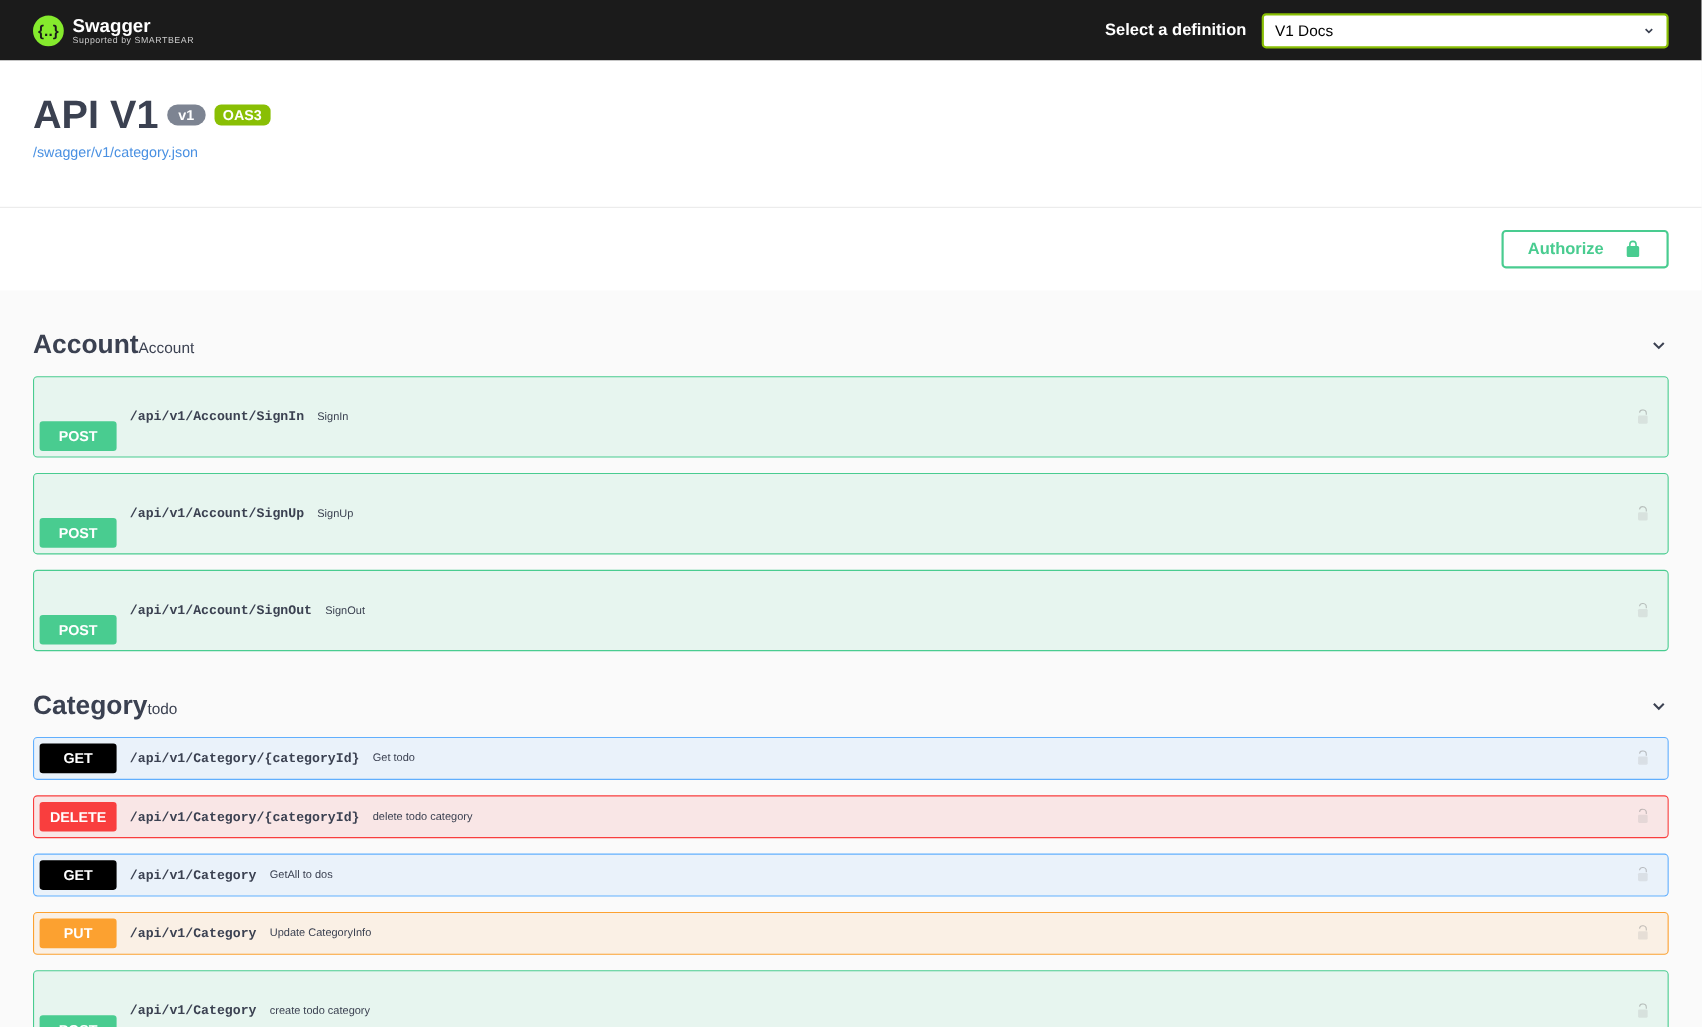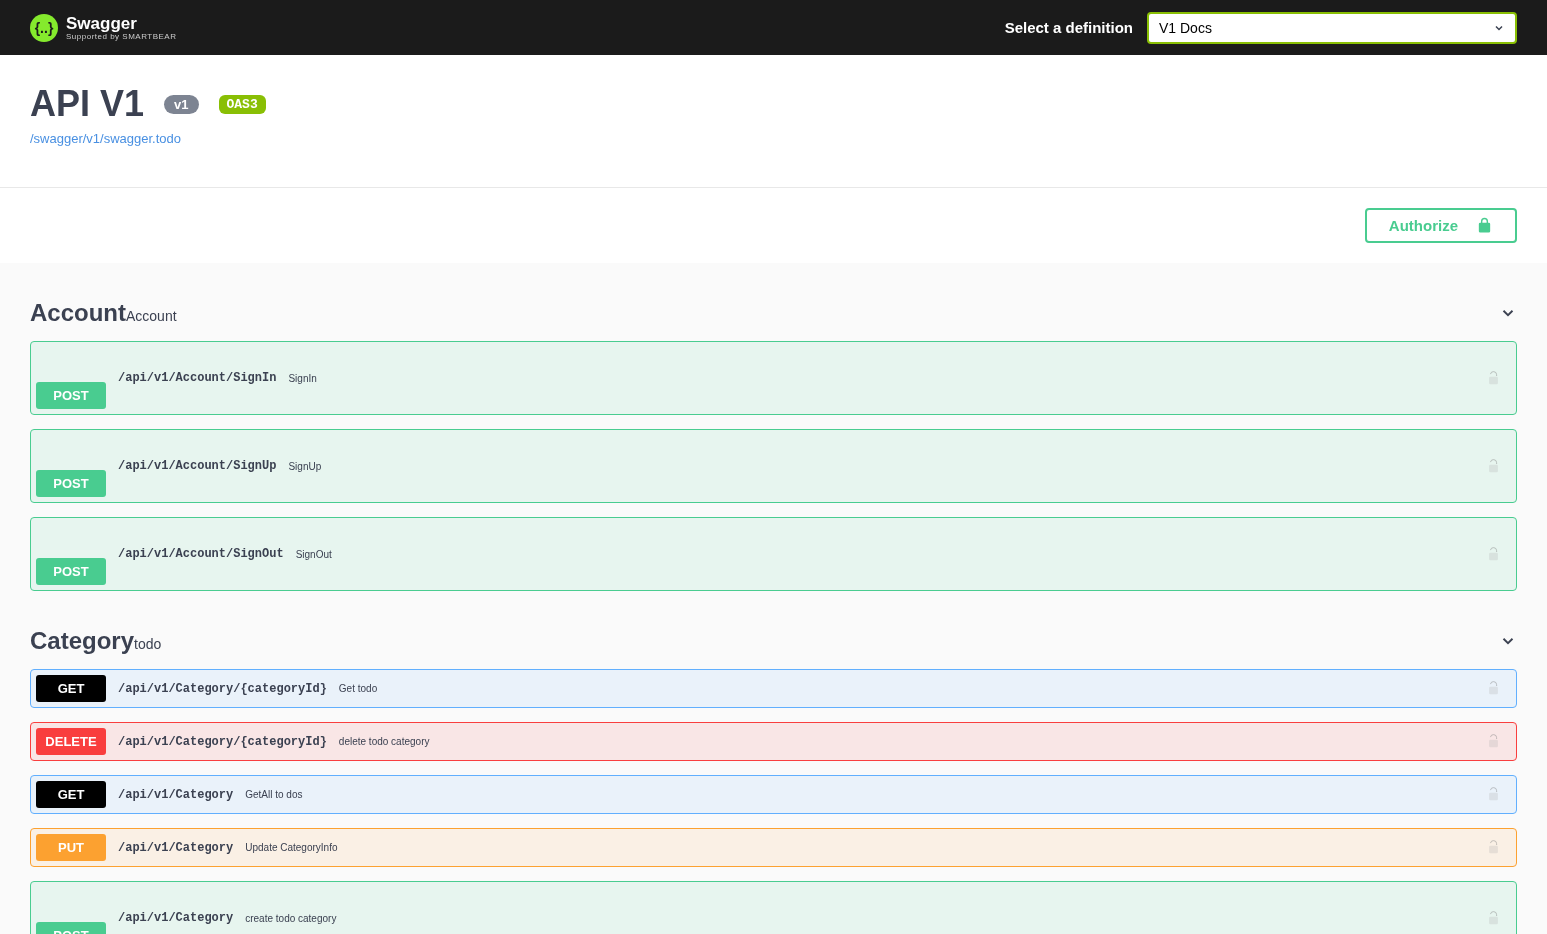--- a/index.html
+++ b/index.html
@@ -24,29 +24,29 @@
     .topbar-right { display: flex; align-items: center; gap: 14px; }
     .select-label { color: #fff; font-size: 15px; font-weight: 700; }
     .definition-select {
       background: #fff; border: 2px solid #89bf04; border-radius: 4px;
       height: 32px; width: 370px; display: flex; align-items: center;
       justify-content: space-between; padding: 0 10px; font-size: 14px;
       cursor: pointer;
     }
     
     .info-section { background: #fff; padding: 28px 30px 40px; border-bottom: 1px solid #e8e8e8; }
-    .title-row { display: flex; align-items: center; gap: 20px; }
+    .title-row { display: flex; align-items: center; gap: 8px; }
     .api-title { font-size: 36px; font-weight: 700; color: #3b4151; }
     .version-badge {
       background: #7d8492; color: #fff; font-size: 13px; font-weight: 700;
       padding: 2px 10px; border-radius: 14px;
     }
     .oas-badge {
       background: #89bf04; color: #fff; font-size: 13px; font-weight: 700;
-      padding: 2px 8px; border-radius: 6px; font-family: Liberation Mono, monospace;
+      padding: 2px 8px; border-radius: 6px;
     }
     .doc-link { color: #4990e2; font-size: 13px; margin-top: 6px; display: inline-block; }
     
     .auth-section { padding: 20px 30px; display: flex; justify-content: flex-end; background: #fff; }
     .authorize-btn {
       border: 2px solid #49cc90; background: #fff; color: #49cc90;
       font-weight: 700; font-size: 15px; padding: 7px 22px; border-radius: 4px;
       display: flex; align-items: center; gap: 18px; cursor: pointer;
     }
     
@@ -112,21 +112,21 @@
     </div>
   </div>
 </div>
 
 <div class="info-section">
   <div class="title-row">
     <h1 class="api-title">API V1</h1>
     <span class="version-badge">v1</span>
     <span class="oas-badge">OAS3</span>
   </div>
-  <a class="doc-link">/swagger/v1/swagger.todo</a>
+  <a class="doc-link">/swagger/v1/category.json</a>
 </div>
 
 <div class="auth-section">
   <button class="authorize-btn">
     <span>Authorize</span>
     <span class="lock-icon">
       <svg width="17" height="17" viewBox="0 0 24 24" fill="#49cc90">
           <path d="M18 8h-1V6a5 5 0 0 0-10 0v2H6a2 2 0 0 0-2 2v10a2 2 0 0 0 2 2h12a2 2 0 0 0 2-2V10a2 2 0 0 0-2-2zM9 6a3 3 0 0 1 6 0v2H9z"></path>
         </svg>
     </span>

